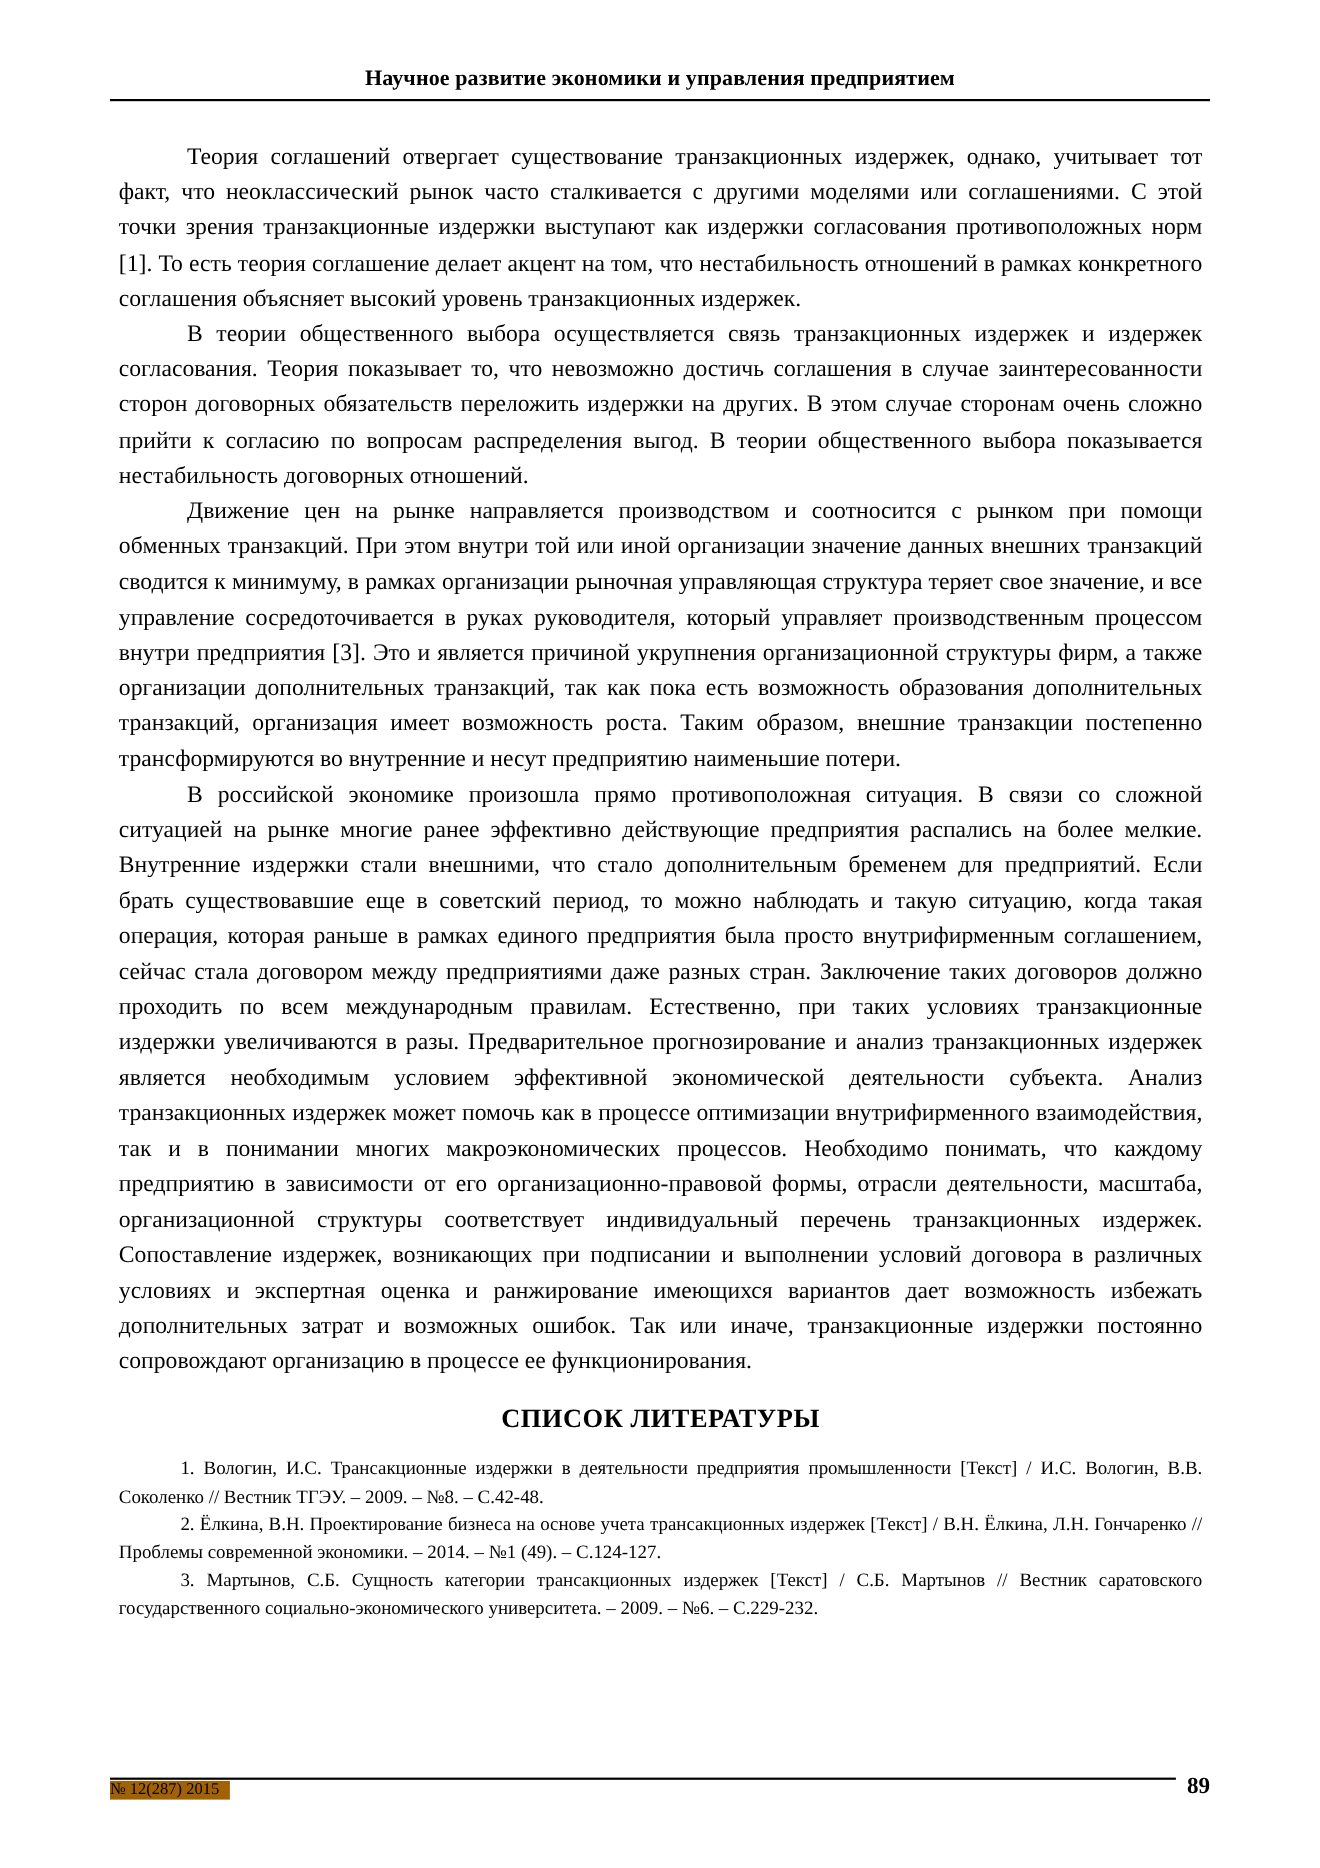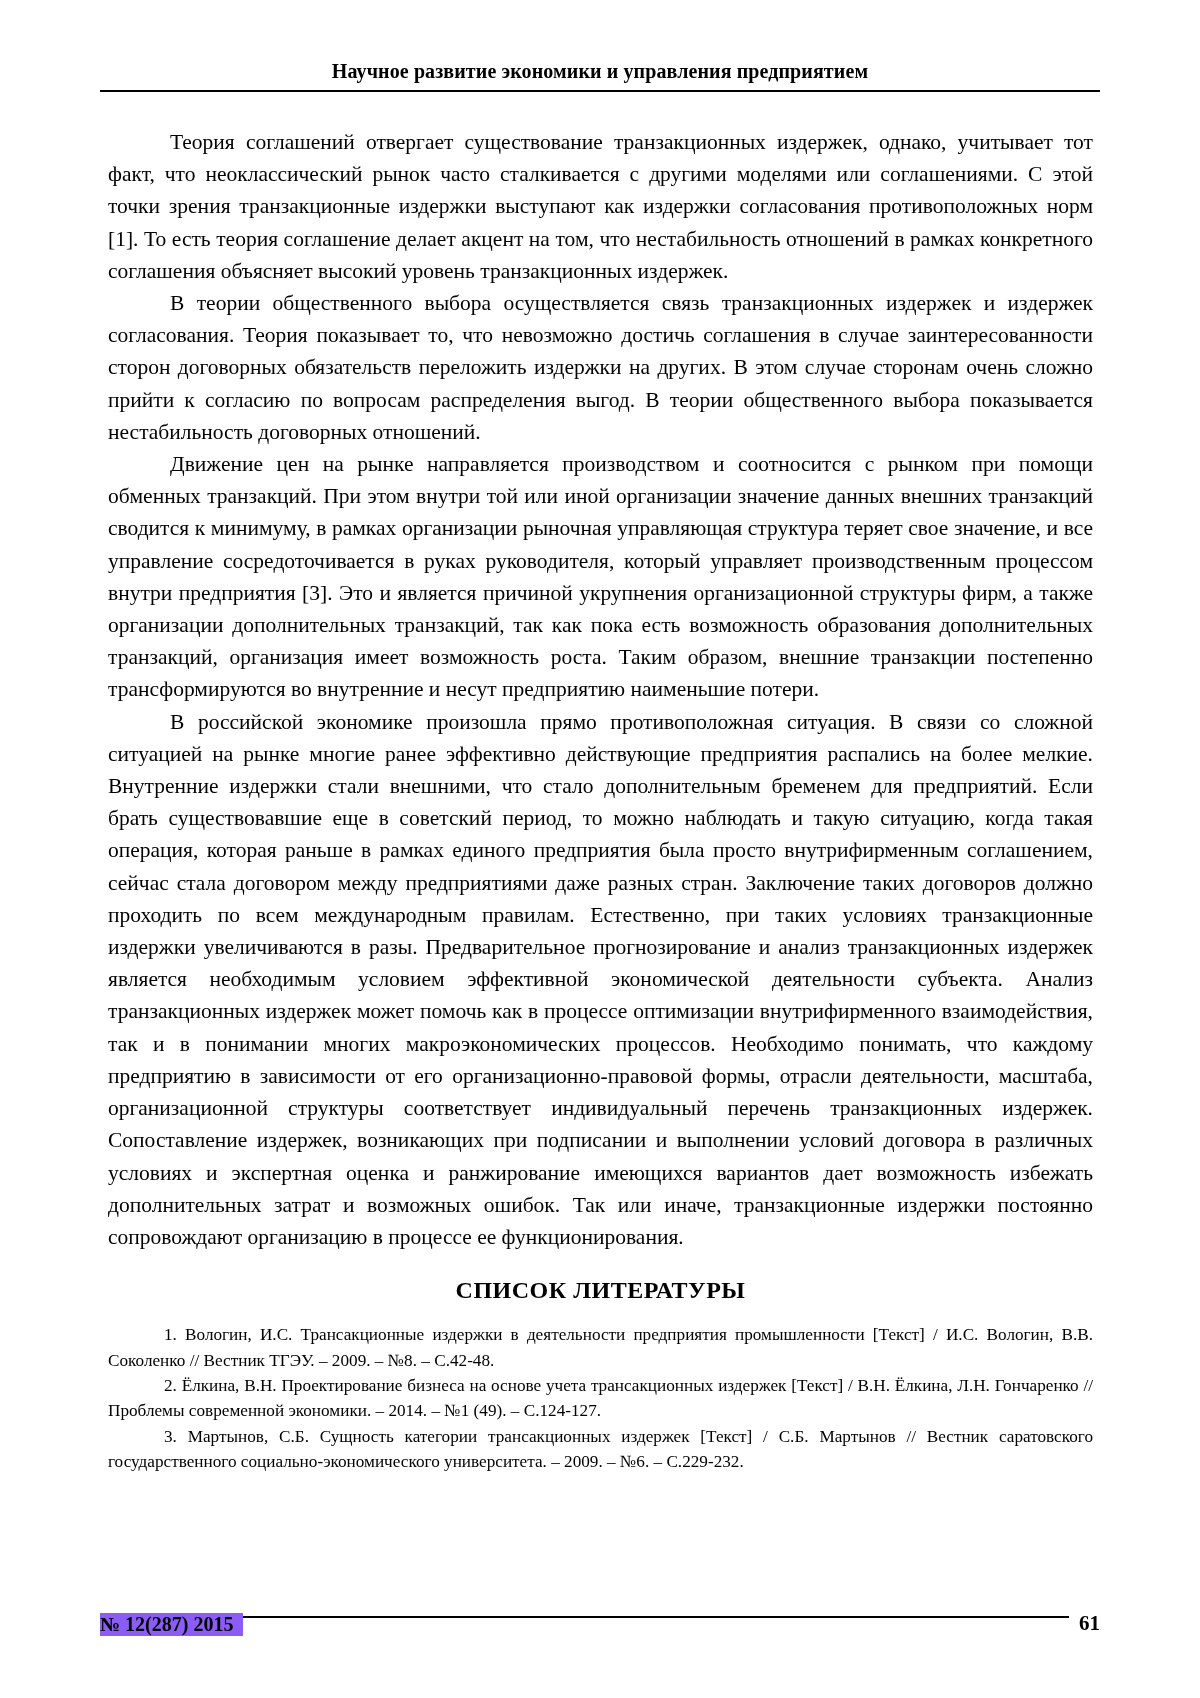--- a/index.html
+++ b/index.html
@@ -76,23 +76,23 @@
     bottom: 80px;
     left: 100px;
     width: 1000px;
     height: 2px;
     background: #000;
   }
   .footer-left {
     position: absolute;
     bottom: 62px;
     left: 100px;
-    font-weight: bold;
-    font-size: 20px;
-    background: #8b5cf6;
+    font-weight: normal;
+    font-size: 15px;
+    background: #a16207;
     padding-right: 10px;
   }
   .footer-right {
     position: absolute;
     bottom: 62px;
     right: 100px;
     font-weight: bold;
     font-size: 21px;
     background: #fff;
     padding-left: 10px;
@@ -114,15 +114,15 @@
 
     <div class="refs-title">СПИСОК ЛИТЕРАТУРЫ</div>
 
     <p class="ref-par">1. Вологин, И.С. Трансакционные издержки в деятельности предприятия промышленности [Текст] / И.С. Вологин, В.В. Соколенко // Вестник ТГЭУ. – 2009. – №8. – С.42-48.</p>
     <p class="ref-par">2. Ёлкина, В.Н. Проектирование бизнеса на основе учета трансакционных издержек [Текст] / В.Н. Ёлкина, Л.Н. Гончаренко // Проблемы современной экономики. – 2014. – №1 (49). – С.124-127.</p>
     <p class="ref-par">3. Мартынов, С.Б. Сущность категории трансакционных издержек [Текст] / С.Б. Мартынов // Вестник саратовского государственного социально-экономического университета. – 2009. – №6. – С.229-232.</p>
   </div>
 
   <div class="footer-rule"></div>
   <div class="footer-left">№ 12(287) 2015</div>
-  <div class="footer-right">61</div>
+  <div class="footer-right">89</div>
 
 </div>
 
 </body></html>

